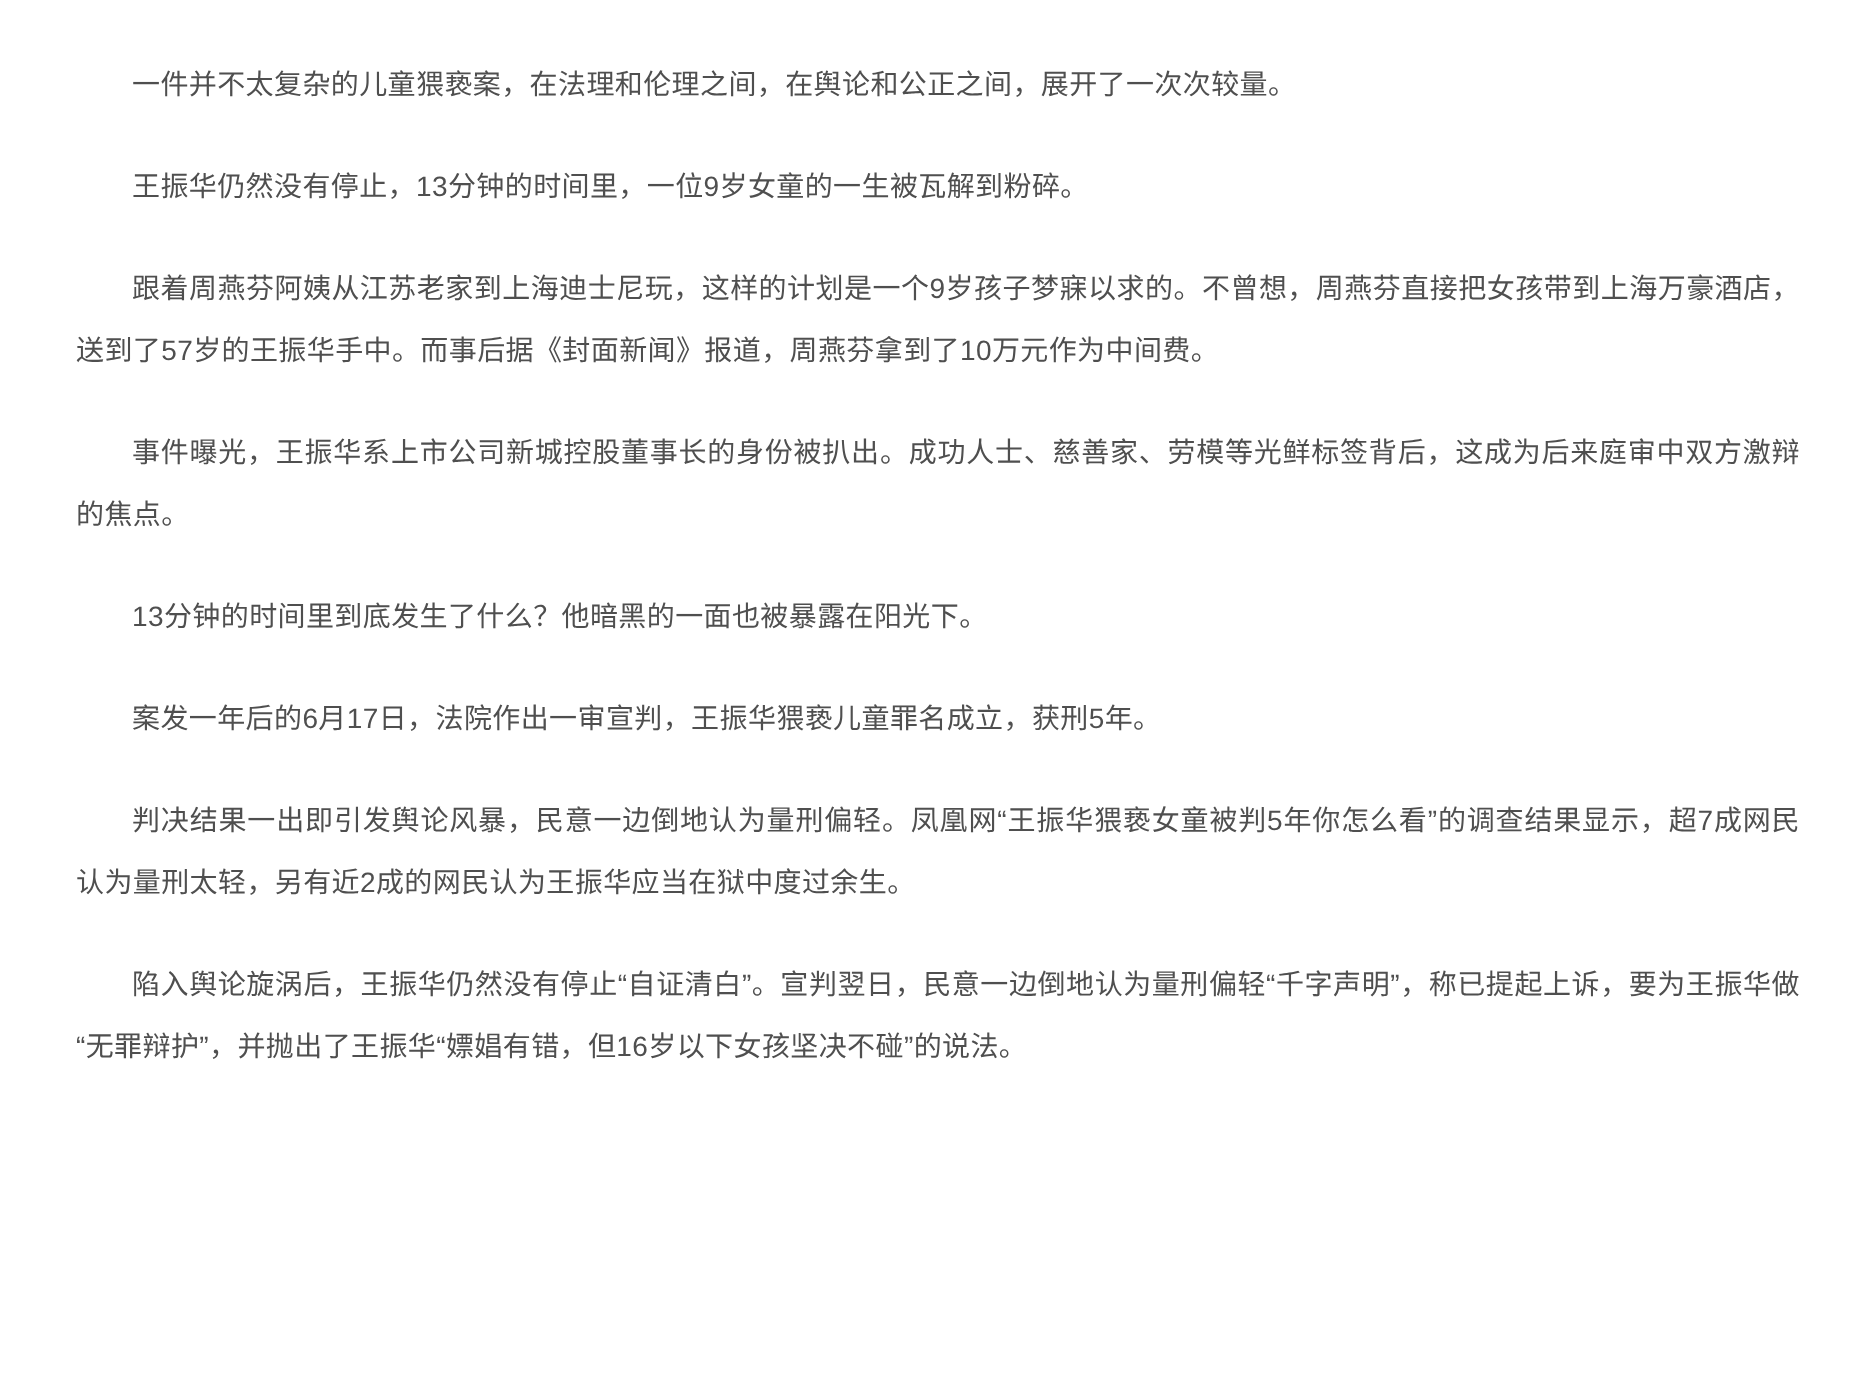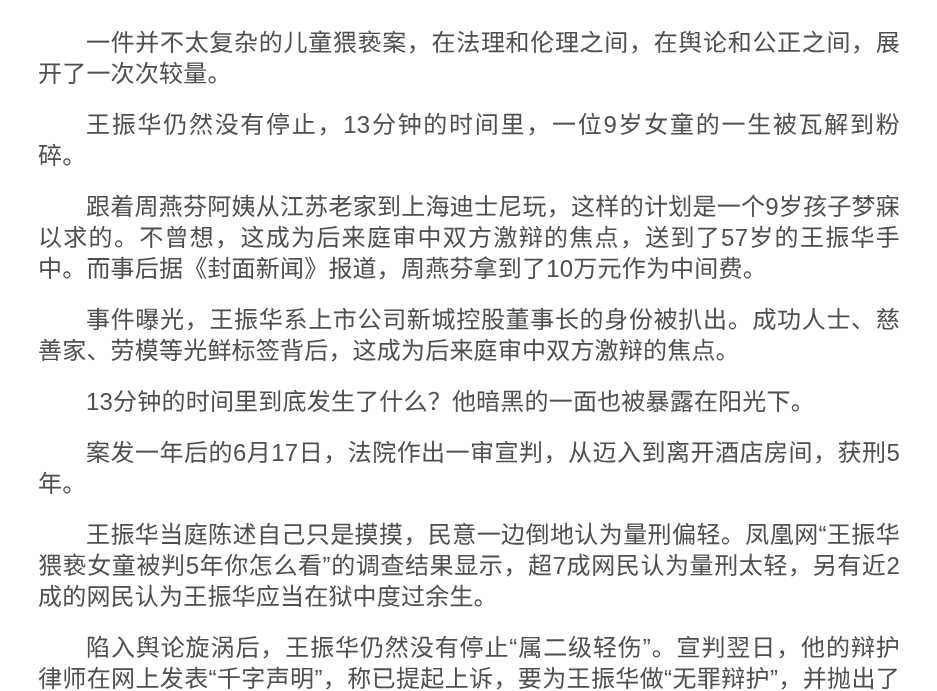--- a/index.html
+++ b/index.html
@@ -15,34 +15,34 @@
   }
   .article-body {
     box-sizing: border-box;
     width: 937px;
     height: 691px;
     padding: 27px 37px 0 38px;
     background: #ffffff;
   }
   .article-body p {
     margin: 0 0 20px 0;
-    font-size: 24px;
+    font-size: 14px;
     line-height: 31px;
     color: #4f4f4f;
     text-indent: 2em;
     text-align: justify;
     letter-spacing: 0.2px;
     word-break: break-all;
   }
 </style>
 </head>
 <body>
 
 <div class="article-body">
   <p>一件并不太复杂的儿童猥亵案，在法理和伦理之间，在舆论和公正之间，展开了一次次较量。</p>
   <p>王振华仍然没有停止，13分钟的时间里，一位9岁女童的一生被瓦解到粉碎。</p>
-  <p>跟着周燕芬阿姨从江苏老家到上海迪士尼玩，这样的计划是一个9岁孩子梦寐以求的。不曾想，这成为后来庭审中双方激辩的焦点，送到了57岁的王振华手中。而事后据《封面新闻》报道，周燕芬拿到了10万元作为中间费。</p>
+  <p>跟着周燕芬阿姨从江苏老家到上海迪士尼玩，这样的计划是一个9岁孩子梦寐以求的。不曾想，周燕芬直接把女孩带到上海万豪酒店，送到了57岁的王振华手中。而事后据《封面新闻》报道，周燕芬拿到了10万元作为中间费。</p>
   <p>事件曝光，王振华系上市公司新城控股董事长的身份被扒出。成功人士、慈善家、劳模等光鲜标签背后，这成为后来庭审中双方激辩的焦点。</p>
   <p>13分钟的时间里到底发生了什么？他暗黑的一面也被暴露在阳光下。</p>
-  <p>案发一年后的6月17日，法院作出一审宣判，从迈入到离开酒店房间，获刑5年。</p>
-  <p>王振华当庭陈述自己只是摸摸，民意一边倒地认为量刑偏轻。凤凰网“王振华猥亵女童被判5年你怎么看”的调查结果显示，超7成网民认为量刑太轻，另有近2成的网民认为王振华应当在狱中度过余生。</p>
-  <p>陷入舆论旋涡后，王振华仍然没有停止“属二级轻伤”。宣判翌日，他的辩护律师在网上发表“千字声明”，称已提起上诉，要为王振华做“无罪辩护”，并抛出了王振华“嫖娼有错，但16岁以下女孩坚决不碰”的说法。</p>
+  <p>案发一年后的6月17日，法院作出一审宣判，王振华猥亵儿童罪名成立，获刑5年。</p>
+  <p>判决结果一出即引发舆论风暴，民意一边倒地认为量刑偏轻。凤凰网“王振华猥亵女童被判5年你怎么看”的调查结果显示，超7成网民认为量刑太轻，另有近2成的网民认为王振华应当在狱中度过余生。</p>
+  <p>陷入舆论旋涡后，王振华仍然没有停止“自证清白”。宣判翌日，民意一边倒地认为量刑偏轻“千字声明”，称已提起上诉，要为王振华做“无罪辩护”，并抛出了王振华“嫖娼有错，但16岁以下女孩坚决不碰”的说法。</p>
 </div>
 
 </body></html>

